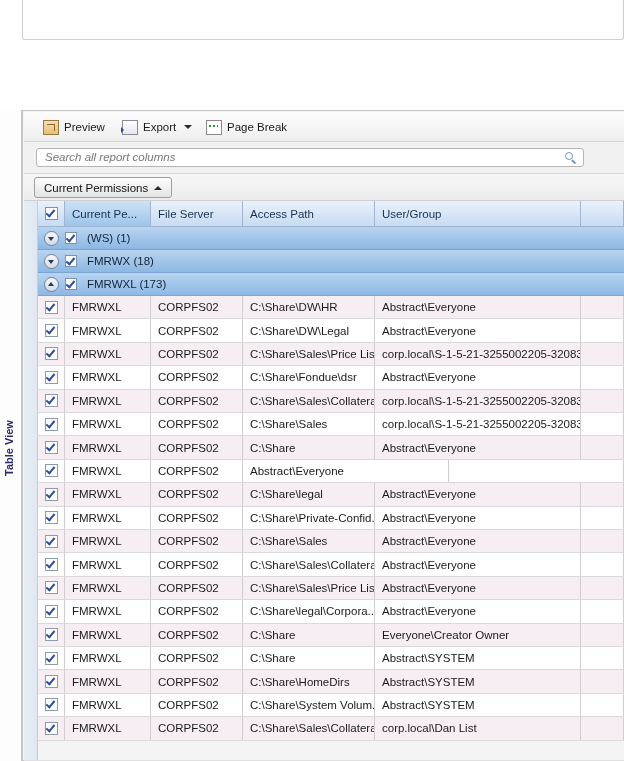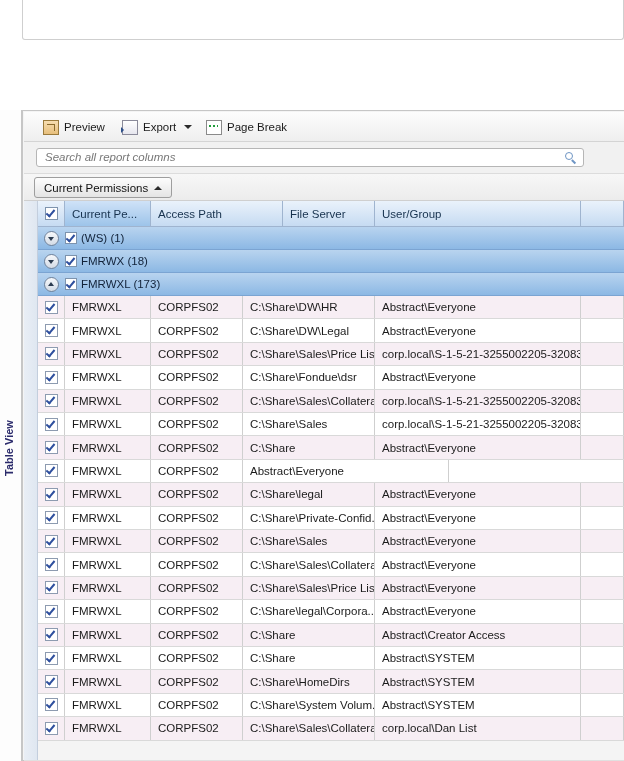--- a/index.html
+++ b/index.html
@@ -89,21 +89,21 @@
     background:linear-gradient(#b9d4ef,#8cb8e4);border-bottom:1px solid #7ba4d2;
     display:flex;align-items:center;font-size:11.5px;color:#12233a;}
   .grp .twisty{width:13px;height:13px;border-radius:50%;border:1px solid #70829a;
     background:linear-gradient(#f6f8fb,#d3dbe6);margin-left:6px;position:relative;flex:0 0 13px;}
   .grp .twisty i{position:absolute;left:3px;top:5px;width:0;height:0;
     border-left:3.5px solid transparent;border-right:3.5px solid transparent;}
   .grp .twisty.dn i{border-top:4px solid #2b3b50;}
   .grp .twisty.up i{border-bottom:4px solid #2b3b50;top:4px;}
   .grp .gchk{width:12px;height:12px;background:#fff;border:1px solid #7d93ad;box-sizing:border-box;
     margin-left:6px;position:relative;flex:0 0 12px;}
-  .grp .glbl{margin-left:4px;white-space:nowrap;}
+  .grp .glbl{margin-left:10px;white-space:nowrap;}
 
   .row{position:absolute;left:14px;width:586px;height:23.4px;display:flex;box-sizing:border-box;
     border-bottom:1px solid #d9d9d9;}
   .row.odd{background:#f7eef4;}
   .row.even{background:#ffffff;}
   .cell{height:100%;box-sizing:border-box;border-right:1px solid #cfcfcf;display:flex;
     align-items:center;padding:0 7px;font-size:11.5px;color:#1b1b1b;white-space:nowrap;overflow:hidden;}
   .cell.chk{justify-content:center;padding:0;}
   .rowchk{width:13px;height:13px;background:#fff;border:1px solid #8d9bb0;box-sizing:border-box;
     position:relative;}
@@ -171,25 +171,25 @@
     <div class="hdr-row" id="hdr-row">
         <div class="hc w-chk chk">
           <div class="hdr-check">
             <span class="chkmark"></span>
           </div>
         </div>
         <div class="hc w-perm sorted">
           <span>Current Pe...</span>
           <span class="sortarrow"></span>
         </div>
+        <div class="hc w-srv">
+          <span>File Server</span>
+        </div>
         <div class="hc w-path">
           <span>Access Path</span>
-        </div>
-        <div class="hc w-srv">
-          <span>File Server</span>
         </div>
         <div class="hc w-user">
           <span>User/Group</span>
         </div>
         <div class="hc w-last">
           <span></span>
         </div>
       </div>
     <div id="grid-body">
         <div class="grp" style="top: 26px;">
@@ -388,21 +388,21 @@
         </div>
         <div class="row odd" style="top: 422.6px;">
           <div class="cell w-chk chk">
             <div class="rowchk">
               <span class="chkmark"></span>
             </div>
           </div>
           <div class="cell w-perm">FMRWXL</div>
           <div class="cell w-srv">CORPFS02</div>
           <div class="cell w-path">C:\Share</div>
-          <div class="cell w-user">Abstract\Creator Access</div>
+          <div class="cell w-user">Everyone\Creator Owner</div>
           <div class="cell w-last"></div>
         </div>
         <div class="row even" style="top: 446px;">
           <div class="cell w-chk chk">
             <div class="rowchk">
               <span class="chkmark"></span>
             </div>
           </div>
           <div class="cell w-perm">FMRWXL</div>
           <div class="cell w-srv">CORPFS02</div>

